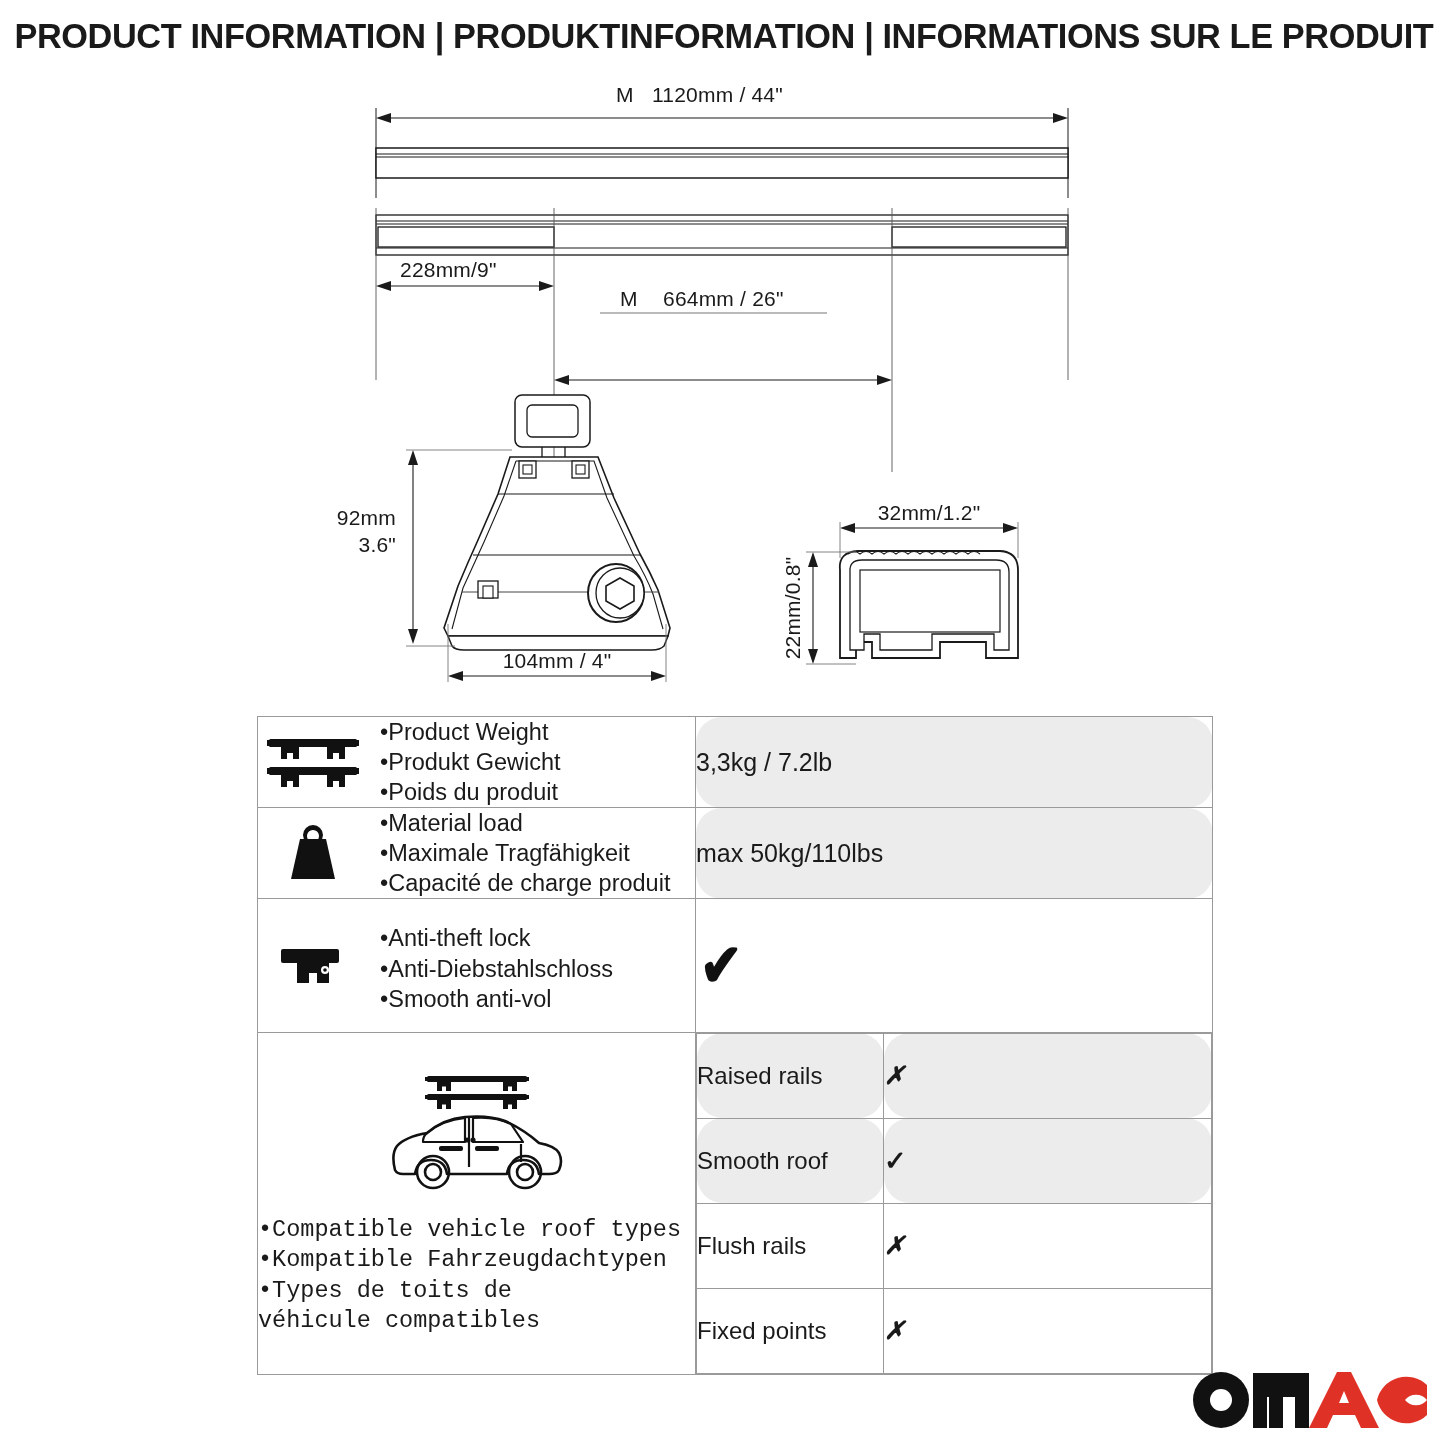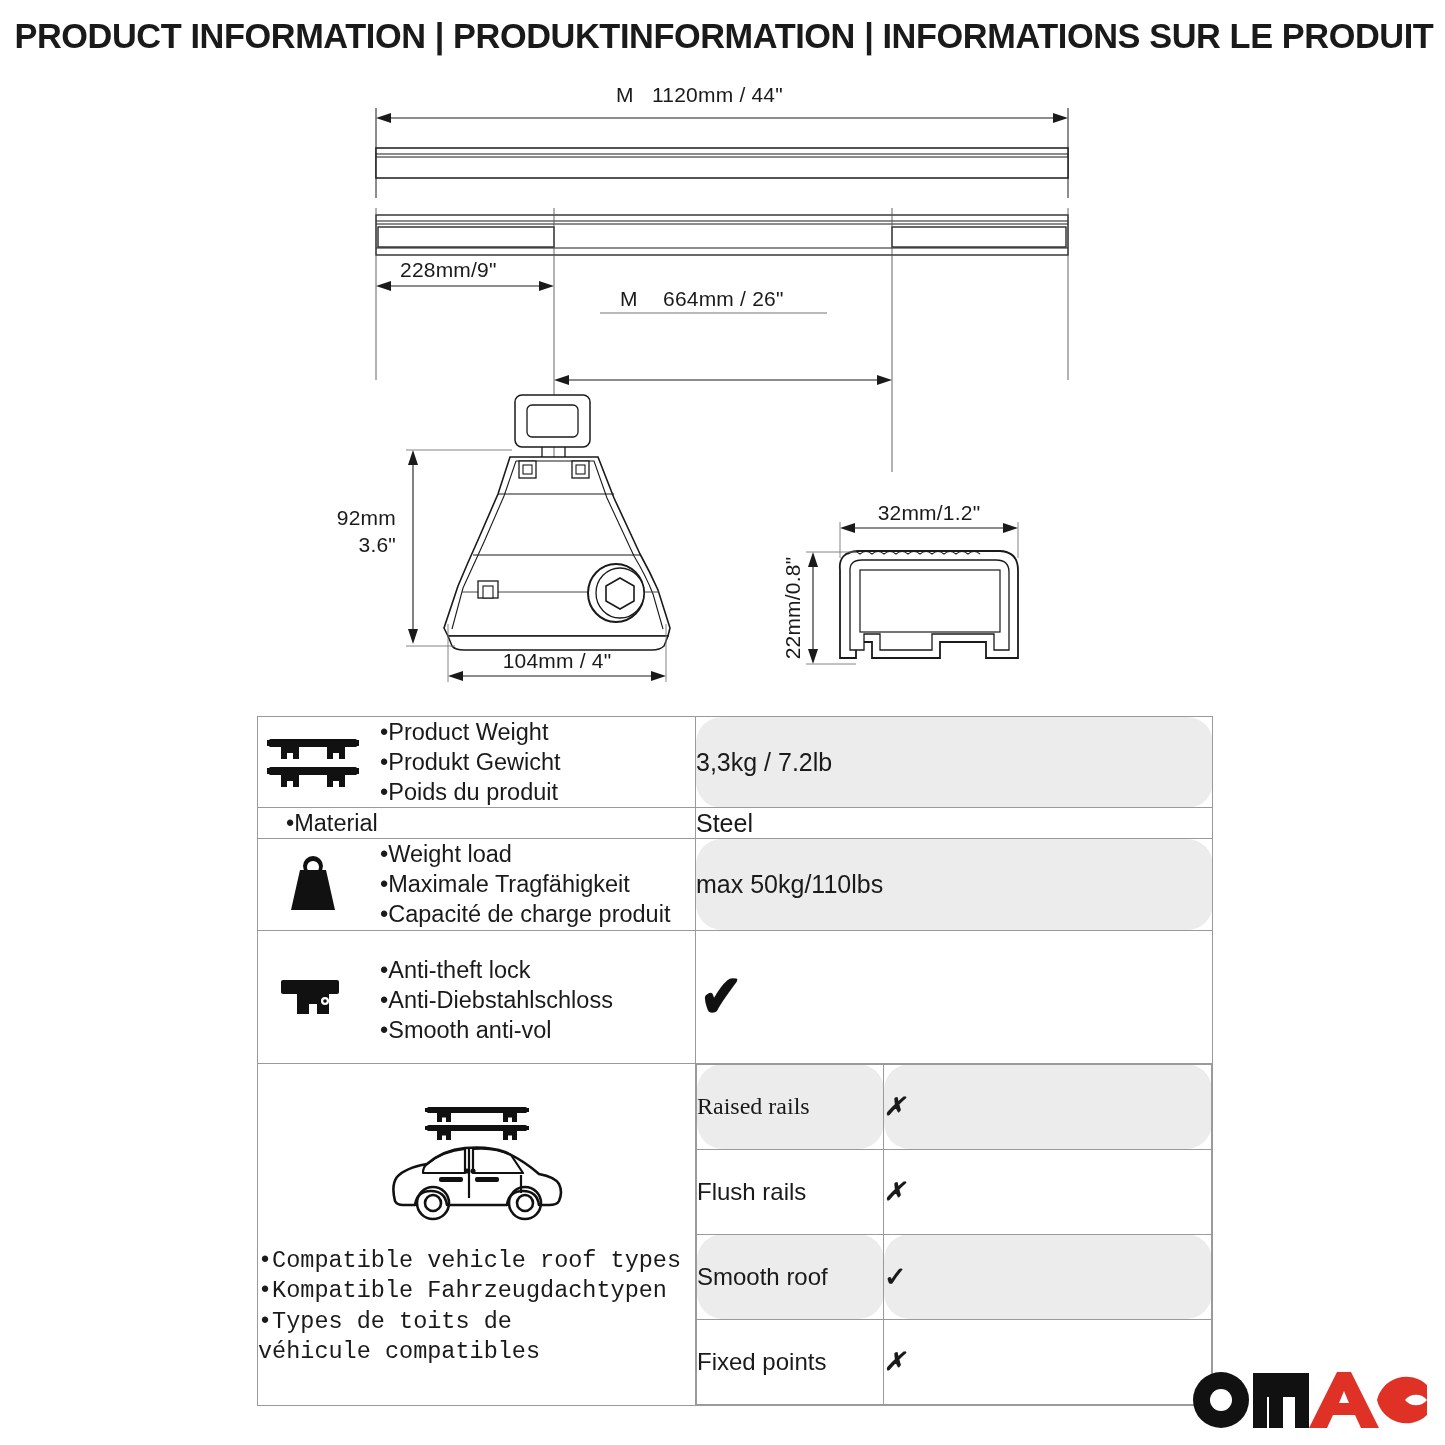--- a/index.html
+++ b/index.html
@@ -105,21 +105,21 @@
     table-layout: fixed;
   }
   table.nested td {
     border: 1px solid #9a9a9a;
     height: 84px;
     font-size: 24px;
     color: #1a1a1a;
   }
   table.nested td.n-name { width: 186px; padding-left: 14px; }
   table.nested td.n-mark { padding-left: 16px; font-size: 26px; }
-  table.nested tr:first-child td { border-top: none; font-family: Liberation Serif, serif; }
+  table.nested tr:first-child td { border-top: none; }
   table.nested td:first-child { border-left: none; }
   table.nested td:last-child { border-right: none; }
   table.nested tr:last-child td { border-bottom: none; }
 
   .mark-check { font-size: 27px; font-weight: bold; }
   .mark-cross { font-size: 25px; font-weight: bold; font-style: italic; }
 
   .big-check {
     font-size: 60px;
     line-height: 1;
@@ -306,44 +306,34 @@
           <span class="label-lines">
             <div>•Product Weight</div>
             <div>•Produkt Gewicht</div>
             <div>•Poids du produit</div>
           </span>
         </div>
       </td>
       <td class="cell-value shaded">3,3kg / 7.2lb</td>
     </tr>
 
-    <tr>
-      <td class="cell-label">
-        <div class="label-flex">
-          <span class="label-lines" style="padding-left:28px;">
-            <div>•Material</div>
-          </span>
-        </div>
-      </td>
-      <td class="cell-value">Steel</td>
-    </tr>
 
     <tr>
       <td class="cell-label">
         <div class="label-flex">
           <span class="icon-box">
             <svg width="62" height="64" viewBox="0 0 62 64">
               <g fill="#111">
                 <path d="M31 4 a10 10 0 0 1 10 10 a10 10 0 0 1 -3 7 h-6 a6 6 0 1 0 -2 0 h-6 a10 10 0 0 1 -3 -7 a10 10 0 0 1 10 -10 z"></path>
                 <path d="M18 18 h26 l9 40 h-44 z"></path>
               </g>
             </svg>
           </span>
           <span class="label-lines">
-            <div>•Weight load</div>
+            <div>•Material load</div>
             <div>•Maximale Tragfähigkeit</div>
             <div>•Capacité de charge produit</div>
           </span>
         </div>
       </td>
       <td class="cell-value shaded">max 50kg/110lbs</td>
     </tr>
 
     <tr>
       <td class="cell-label" style="padding-top:24px;padding-bottom:18px;">
@@ -419,29 +409,29 @@
       <td class="nested-wrap">
         <table class="nested">
           <tbody>
             <tr>
               <td class="n-name shaded">Raised rails</td>
               <td class="n-mark shaded">
                 <span class="mark-cross">✗</span>
               </td>
             </tr>
             <tr>
+              <td class="n-name shaded">Smooth roof</td>
+              <td class="n-mark shaded">
+                <span class="mark-check">✓</span>
+              </td>
+            </tr>
+            <tr>
               <td class="n-name">Flush rails</td>
               <td class="n-mark">
                 <span class="mark-cross">✗</span>
-              </td>
-            </tr>
-            <tr>
-              <td class="n-name shaded">Smooth roof</td>
-              <td class="n-mark shaded">
-                <span class="mark-check">✓</span>
               </td>
             </tr>
             <tr>
               <td class="n-name">Fixed points</td>
               <td class="n-mark">
                 <span class="mark-cross">✗</span>
               </td>
             </tr>
           </tbody>
         </table>

